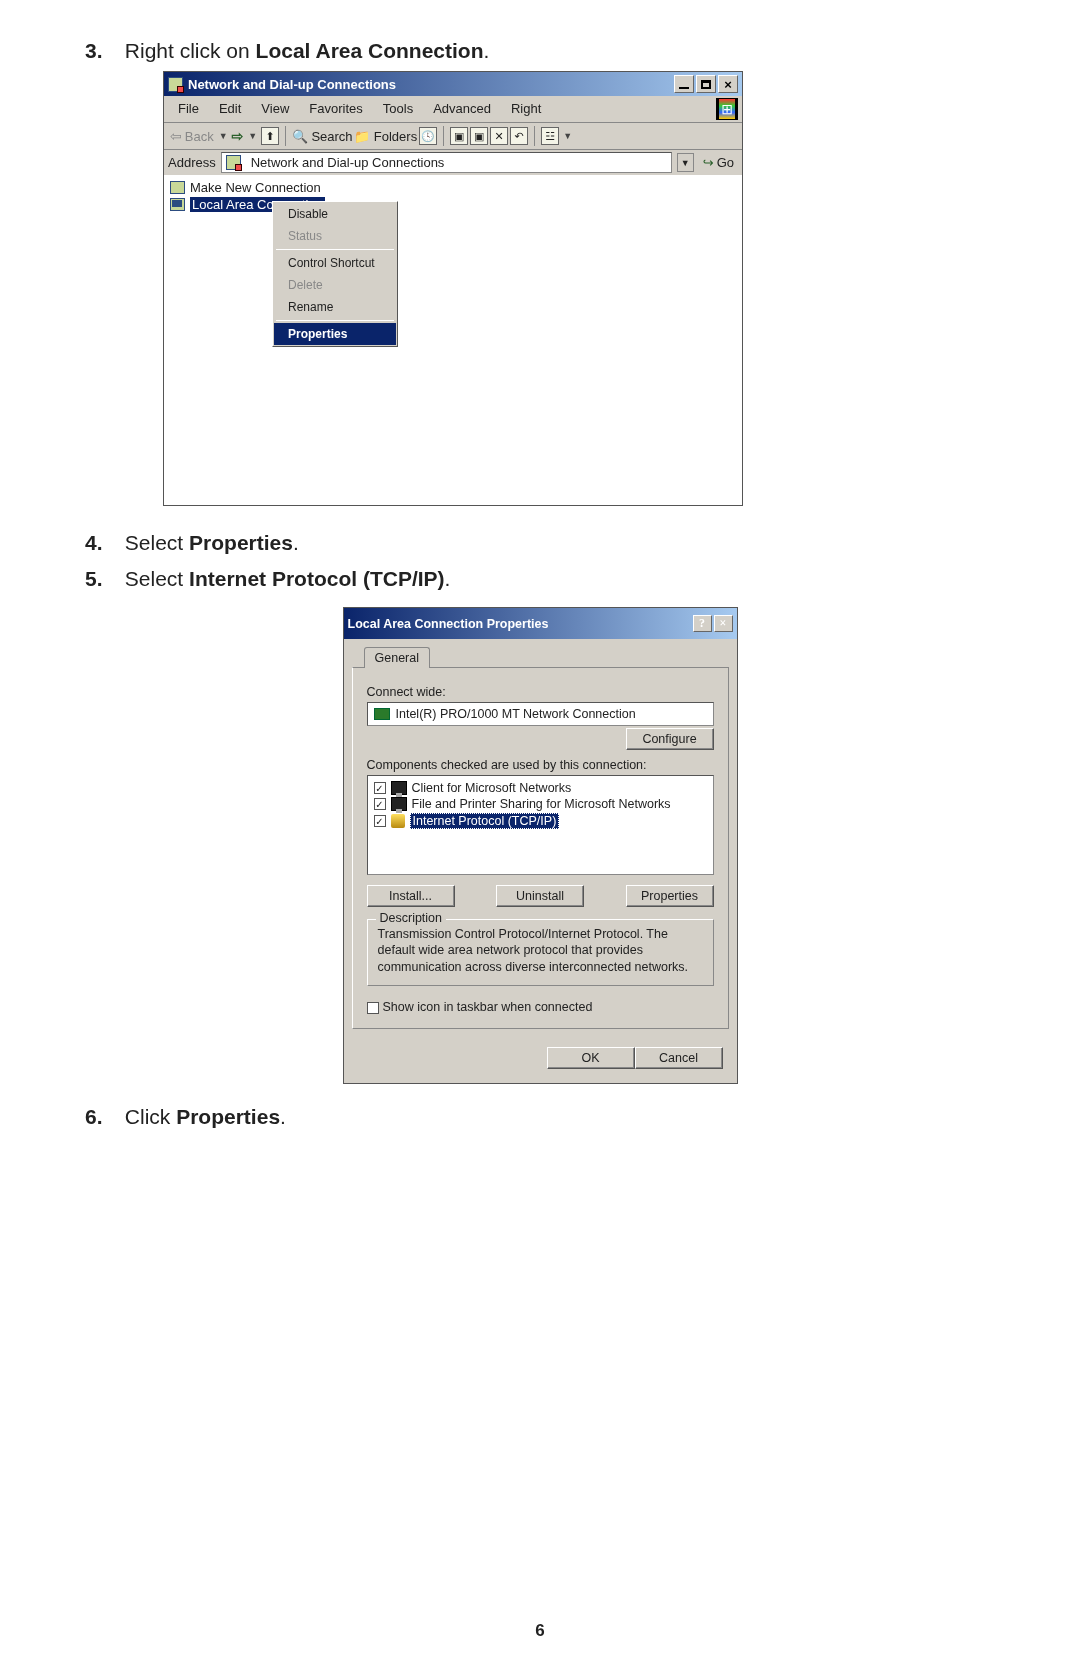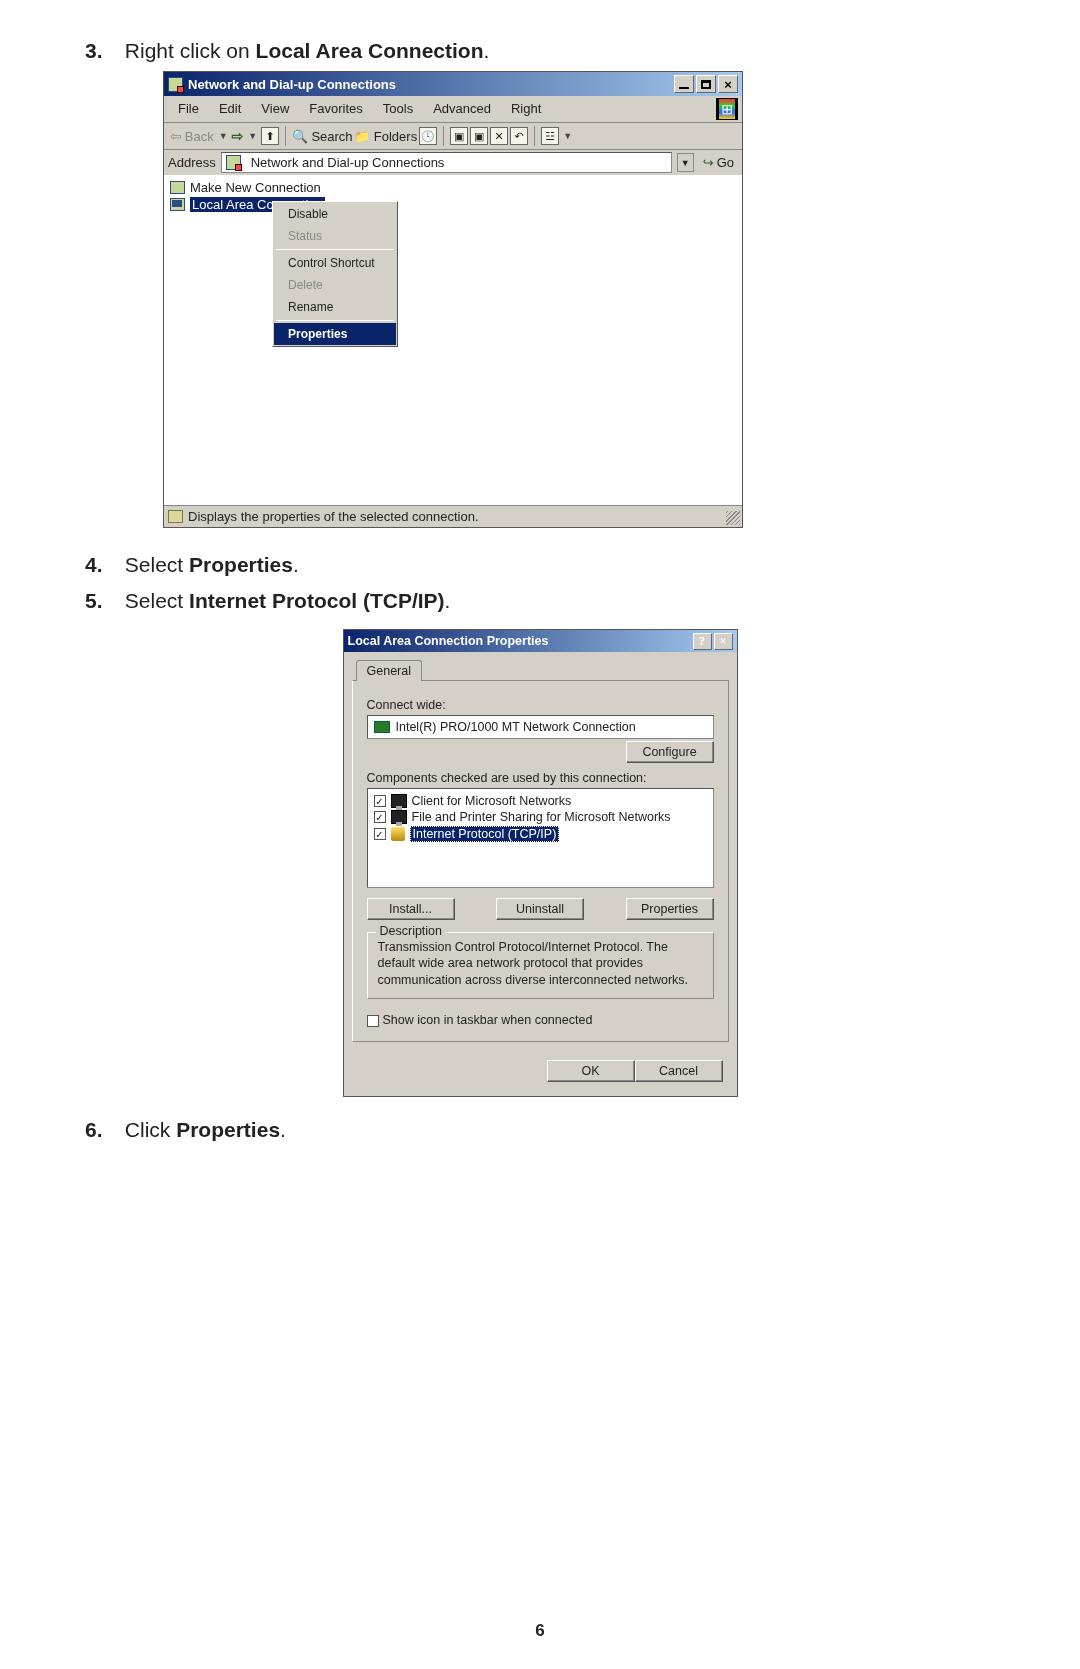--- a/index.html
+++ b/index.html
@@ -48,26 +48,26 @@
   .ctxitem.sel { background:#0a246a; color:#fff; font-weight:700; }
   .ctxsep { height:1px; background:#888; margin:2px 2px; border-bottom:1px solid #fff; }
   .status1 { border-top:1px solid #888; height:22px; display:flex; align-items:center; padding:0 4px; gap:5px; position:relative; }
   .statico { width:15px; height:13px; background:#d8d8a0; border:1px solid #7a7a30; }
   .grip { position:absolute; right:2px; bottom:2px; width:14px; height:14px;
           background:repeating-linear-gradient(-45deg,#888 0,#888 1px,transparent 1px,transparent 3px); }
 
   
   .win2 { width:395px; margin:14px auto 18px auto; border:1px solid #555; background:#d4d0c8;
           font-family:Tahoma,Arial,sans-serif; font-size:12.5px; }
-  .titlebar2 { background:linear-gradient(to right,#0a246a,#a6caf0); height:22px; display:flex; align-items:center;
+  .titlebar2 { background:linear-gradient(to right,#0a246a,#a6caf0); height:31px; display:flex; align-items:center;
                color:#fff; font-weight:700; padding:0 4px; }
   .titlebar2 .spacer { flex:1; }
   .dlgbtn { width:19px; height:17px; background:#d4d0c8; border:1px solid #fff; border-right-color:#666; border-bottom-color:#666;
             margin-left:2px; display:flex; align-items:center; justify-content:center; font-family:Tahoma; font-size:12px; }
-  .tabrow { display:flex; padding:8px 8px 0 12px; }
+  .tabrow { display:flex; padding:8px 8px 0 12px;margin-left:8px; }
   .tab { background:#d4d0c8; border:1px solid #888; border-bottom:none; border-top-left-radius:3px; border-top-right-radius:3px;
          padding:3px 10px; position:relative; z-index:2; }
   .tabbody { margin:0 8px 8px 8px; border:1px solid #888; border-left-color:#fff; padding:14px 14px 14px 14px; margin-top:-1px; }
   .fld { margin:3px 0; }
   .sunken { background:#fff; border:1px solid #888; border-top-color:#555; border-left-color:#555; padding:4px 6px; }
   .adapter { display:flex; align-items:center; gap:6px; }
   .ico2 { width:16px; height:12px; background:#2a7a2a; border:1px solid #063; }
   .btn { background:#d4d0c8; border:1px solid #fff; border-right-color:#555; border-bottom-color:#555; box-shadow:inset -1px -1px 0 #888;
          padding:3px 0; width:88px; text-align:center; font-size:12.5px; }
   .rowend { display:flex; justify-content:flex-end; margin-top:2px; }
@@ -180,25 +180,20 @@
         <div class="ctxitem">Disable</div>
         <div class="ctxitem dis">Status</div>
         <div class="ctxsep"></div>
         <div class="ctxitem">Control Shortcut</div>
         <div class="ctxitem dis">Delete</div>
         <div class="ctxitem">Rename</div>
         <div class="ctxsep"></div>
         <div class="ctxitem sel">Properties</div>
       </div>
     </div>
-    <div class="status1">
-      <span class="statico"></span>
-      <span>Displays the properties of the selected connection.</span>
-      <span class="grip"></span>
-    </div>
   </div>
 
   <div class="step">
     <span class="stepnum">4.</span>
     <span>Select </span><span class="bold">Properties</span><span>.</span>
   </div>
   <div class="step">
     <span class="stepnum">5.</span>
     <span>Select </span><span class="bold">Internet Protocol (TCP/IP)</span><span>.</span>
   </div>

